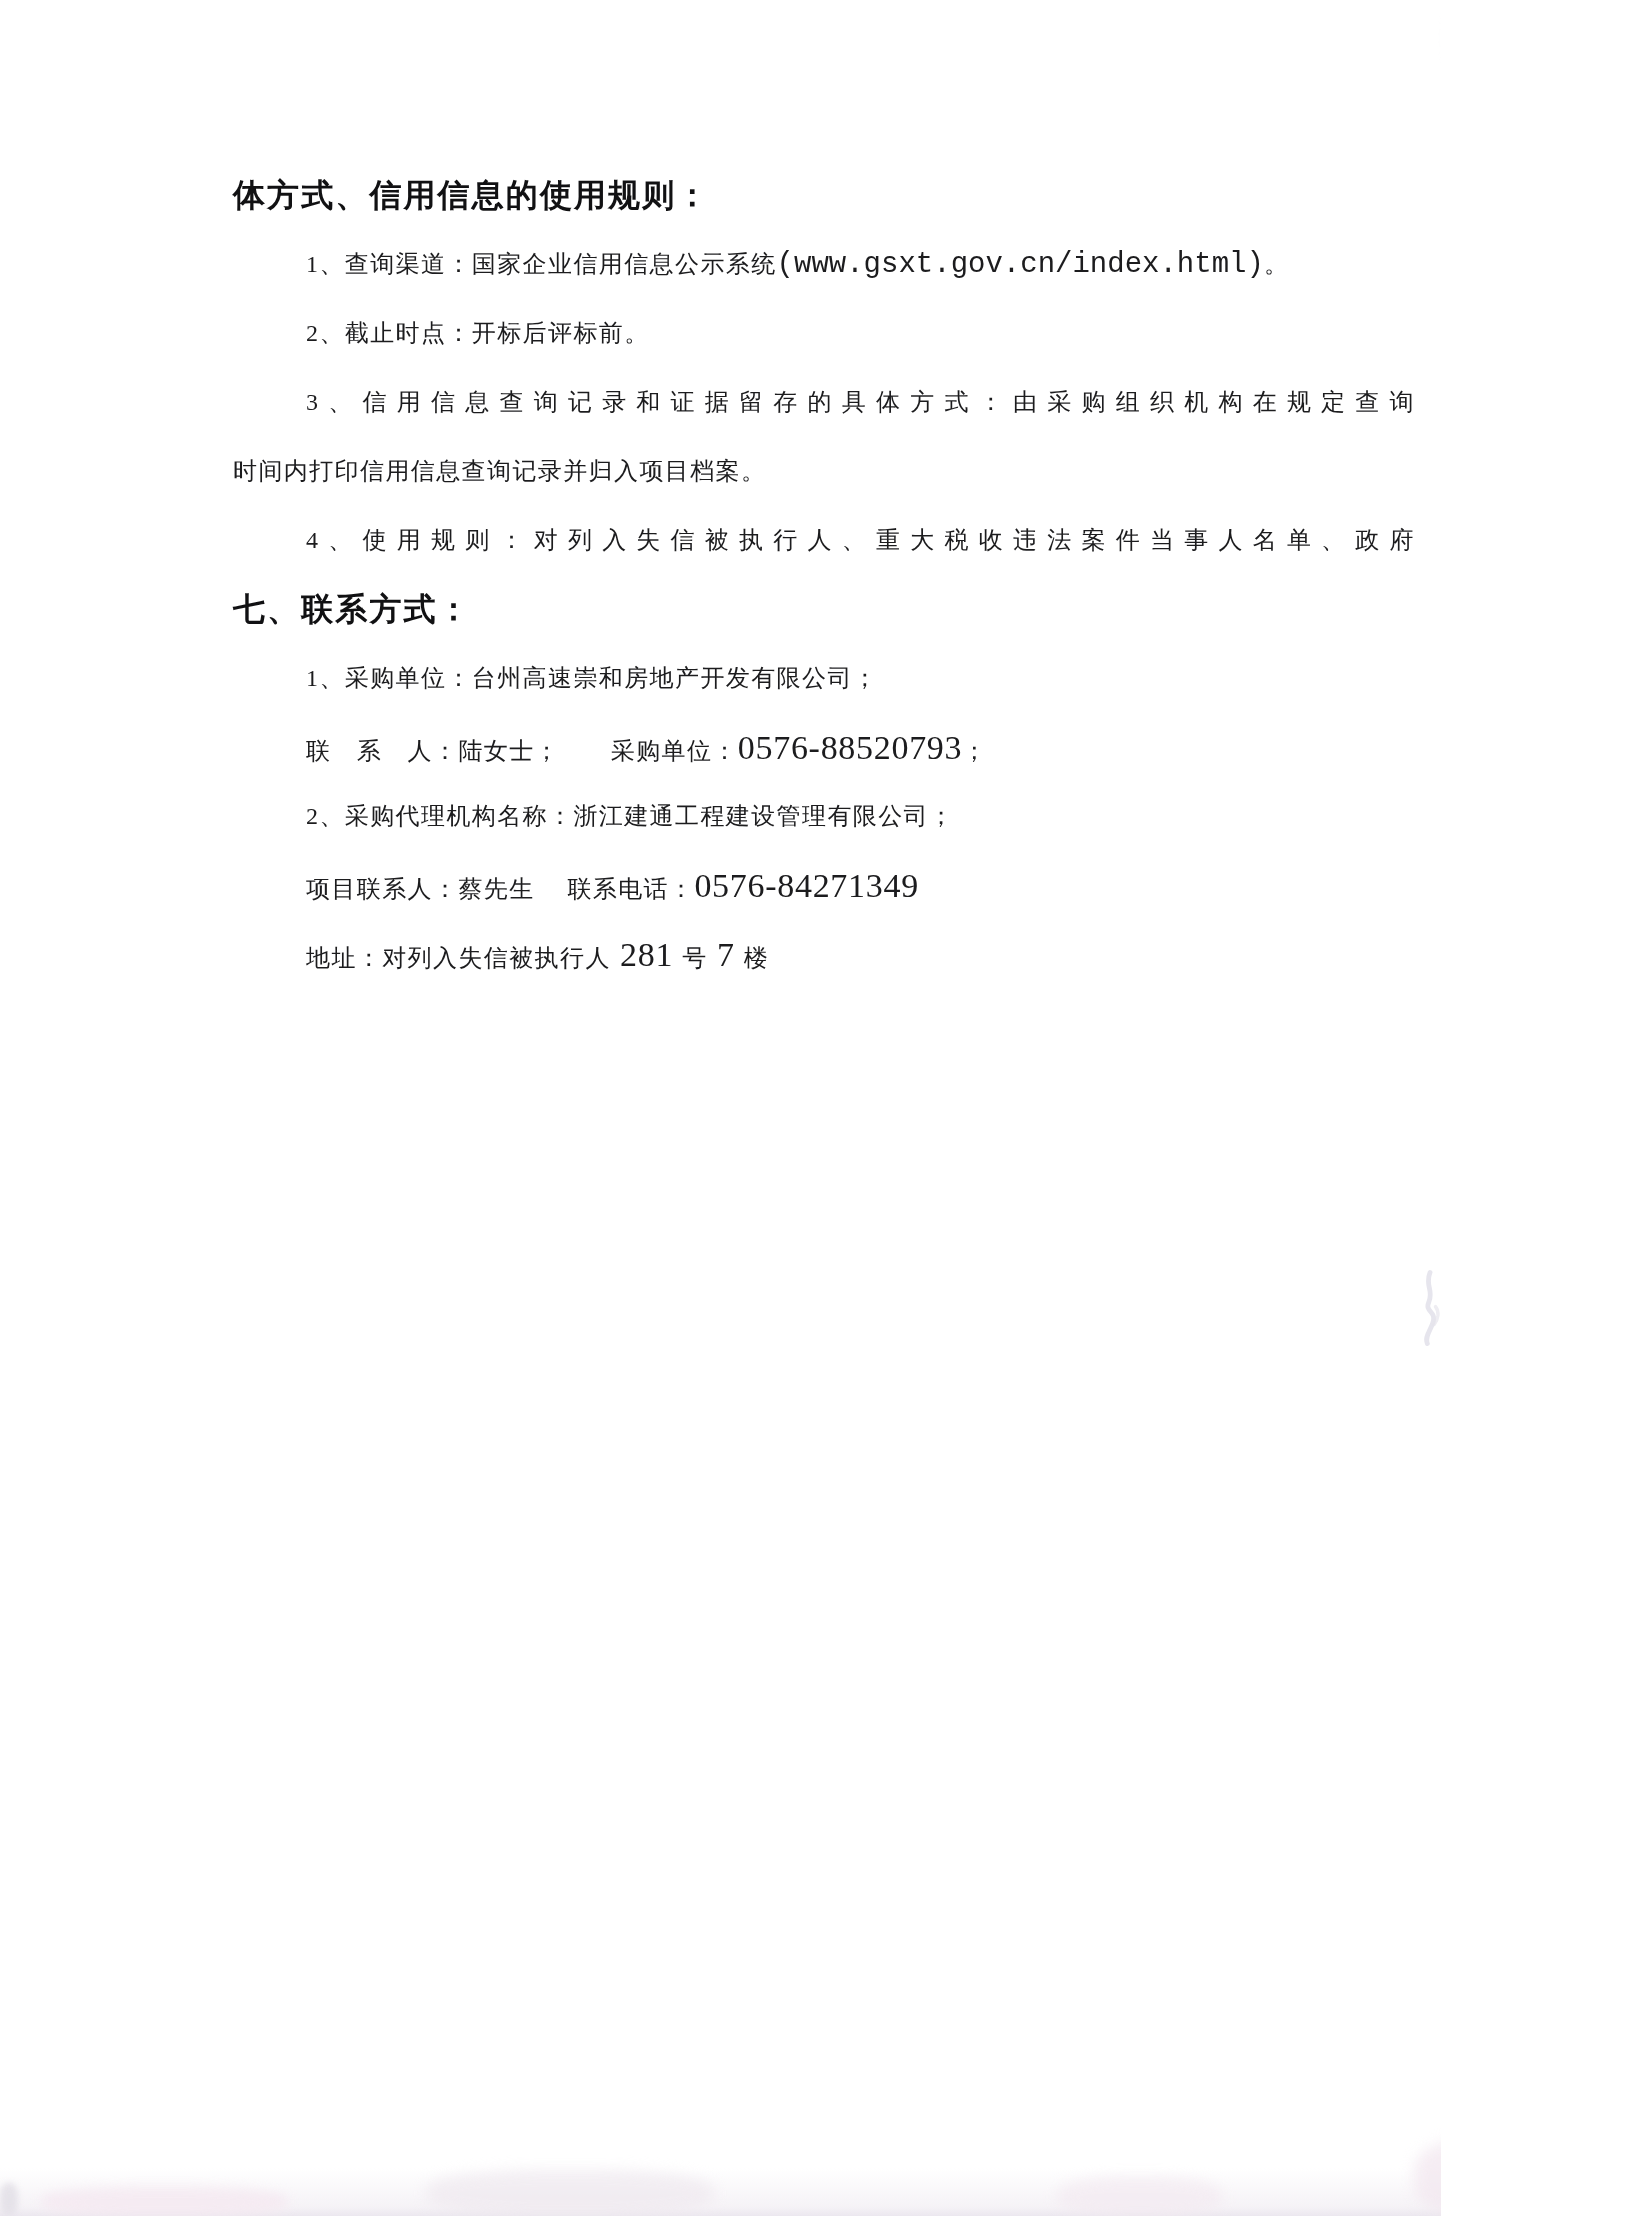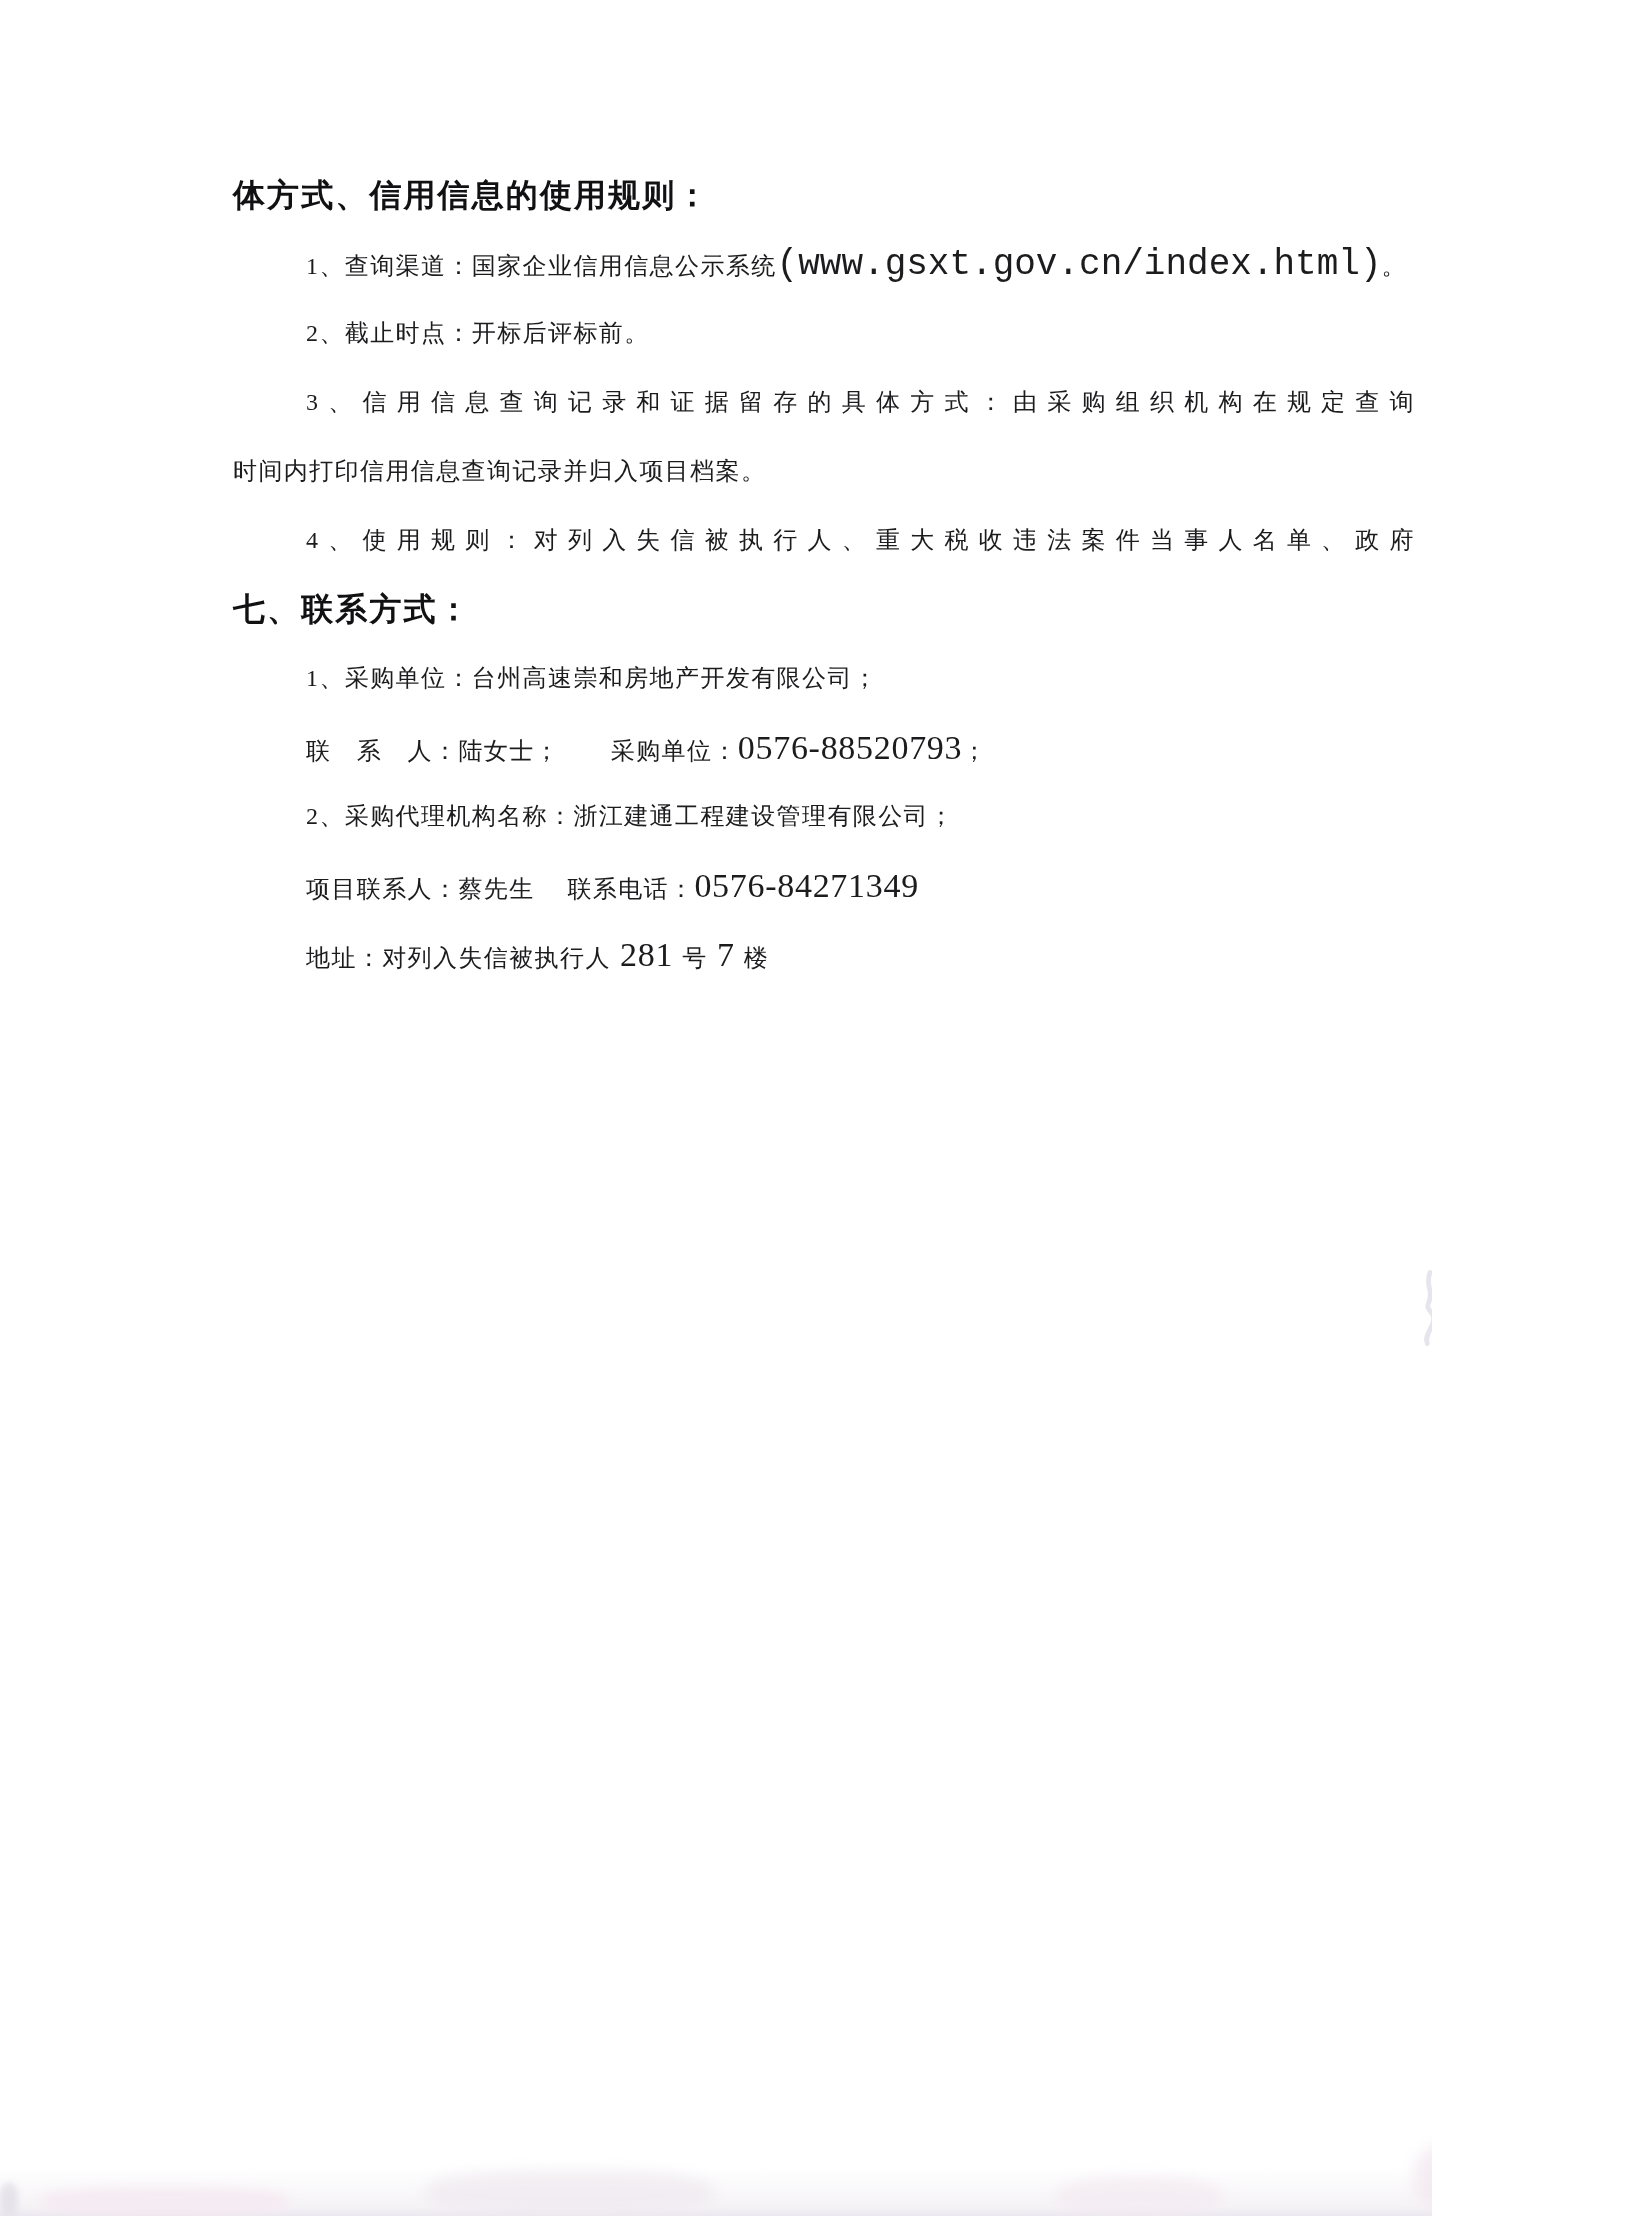--- a/index.html
+++ b/index.html
@@ -7,20 +7,21 @@
     padding: 0;
     background: #ffffff;
   }
   .page {
     position: relative;
     width: 1432px;
     height: 2216px;
     background: #ffffff;
     overflow: hidden;
     font-family: "Liberation Serif", serif;
+    padding-left: 9px;
   }
   .content {
     position: absolute;
     left: 233px;
     top: 161px;
     width: 1182px;
   }
   .line {
     height: 69px;
     line-height: 69px;
@@ -40,21 +41,21 @@
   }
   .seg-cjk-bold {
     font-family: "Liberation Sans", "DejaVu Sans", sans-serif;
     font-weight: 700;
     font-size: 32px;
     letter-spacing: 2.1px;
     color: #111113;
   }
   .seg-mono {
     font-family: "Liberation Mono", "DejaVu Sans Mono", monospace;
-    font-size: 36px;
+    font-size: 29px;
     letter-spacing: 0px;
   }
   .seg-num {
     font-family: "Liberation Serif", "DejaVu Serif", serif;
     font-size: 34px;
     letter-spacing: 0.7px;
   }
   .artifact {
     position: absolute;
     pointer-events: none;

